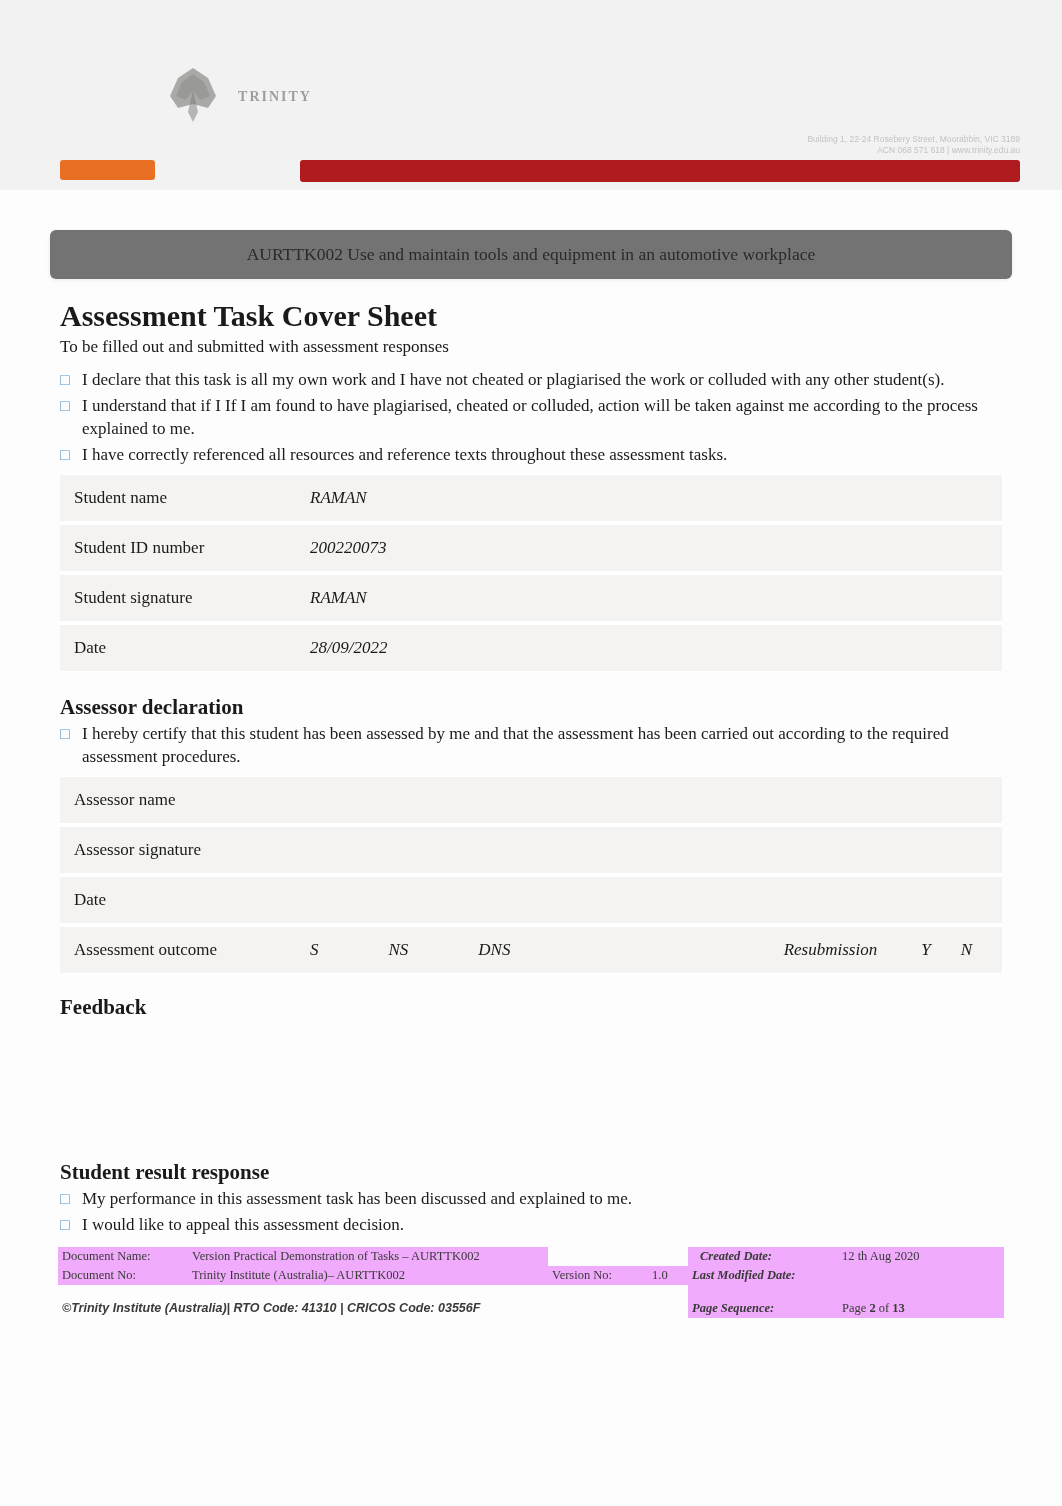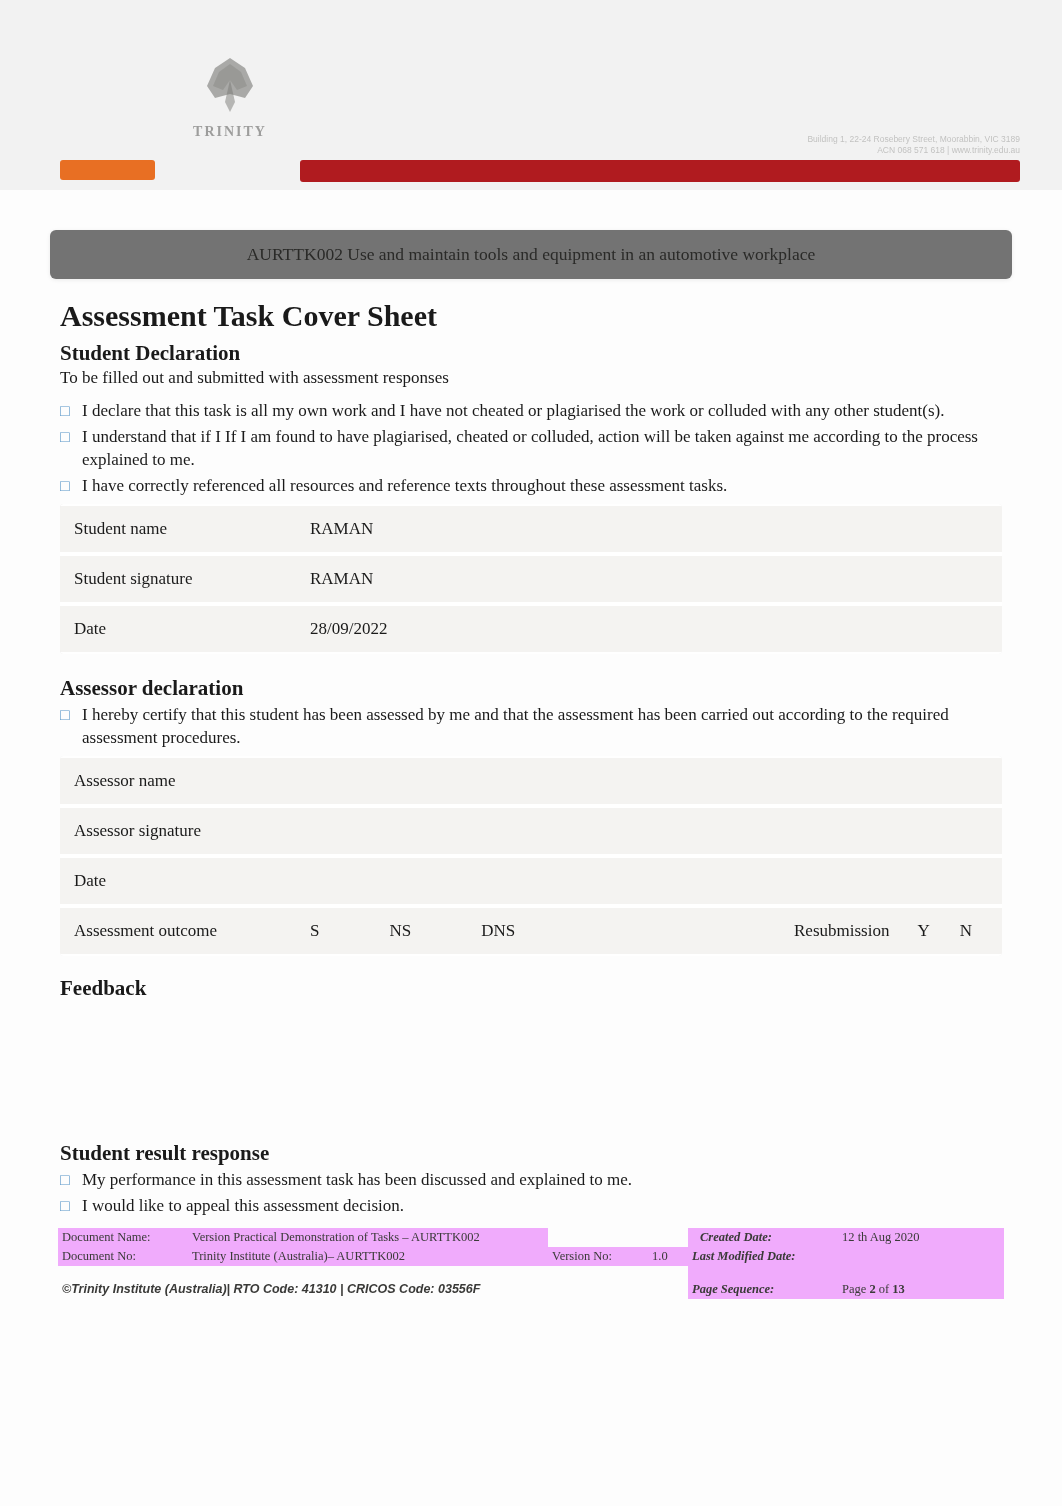--- a/index.html
+++ b/index.html
@@ -17,21 +17,21 @@
     background: #f2f2f2;
     overflow: hidden;
   }
   .logo-block {
     position: absolute;
     left: 155px;
     top: 20px;
     width: 150px;
     height: 150px;
     display: flex;
-    flex-direction: column;
+    flex-direction: row;
     align-items: center;
     justify-content: center;
   }
   .logo-emblem {
     width: 90px;
     height: 70px;
     position: relative;
   }
   .logo-emblem svg { display: block; }
   .logo-text {
@@ -131,31 +131,32 @@
     width: 230px;
     font-size: 17px;
     padding-left: 14px;
   }
   .info-row .value {
     flex: 1;
     font-size: 17px;
     padding-left: 20px;
     display: flex;
     align-items: center;
+    font-style: italic;
   }
   .outcome-row .value {
     display: flex;
     gap: 0;
   }
   .outcome-row .value span.oc {
     margin-right: 70px;
   }
   .outcome-row .value span.resub-lbl {
     margin-left: auto;
-    margin-right: 28px;
+    margin-right: 44px;
   }
   .outcome-row .value span.yn { margin-right: 30px; }
   .feedback-space { height: 130px; }
   .footer-table {
     margin: 10px 58px 0 58px;
     font-family: Arial, sans-serif;
     font-size: 12.5px;
     color: #3a3a38;
   }
   .footer-table table {
@@ -205,40 +206,43 @@
 </div>
 
 <div class="unit-title-box">
   <span>AURTTK002 Use and maintain tools and equipment in an automotive workplace</span>
 </div>
 
 <div class="content">
 
   <h1 class="page-title">Assessment Task Cover Sheet</h1>
 
-  <h2 class="section-title">Student Declaration</h2>
   <p class="sub">To be filled out and submitted with assessment responses</p>
 
   <div class="decl-row">
     <span class="bullet-icon">□</span>
     <span class="txt">I declare that this task is all my own work and I have not cheated or plagiarised the work or colluded with any other student(s).</span>
   </div>
   <div class="decl-row">
     <span class="bullet-icon">□</span>
     <span class="txt">I understand that if I If I am found to have plagiarised, cheated or colluded, action will be taken against me according to the process explained to me.</span>
   </div>
   <div class="decl-row">
     <span class="bullet-icon">□</span>
     <span class="txt">I have correctly referenced all resources and reference texts throughout these assessment tasks.</span>
   </div>
 
   <div class="info-table shadow-left">
     <div class="info-row">
       <div class="label">Student name</div>
       <div class="value">RAMAN</div>
+    </div>
+    <div class="info-row">
+      <div class="label">Student ID number</div>
+      <div class="value">200220073</div>
     </div>
     <div class="info-row">
       <div class="label">Student signature</div>
       <div class="value">RAMAN</div>
     </div>
     <div class="info-row">
       <div class="label">Date</div>
       <div class="value">28/09/2022</div>
     </div>
   </div>

